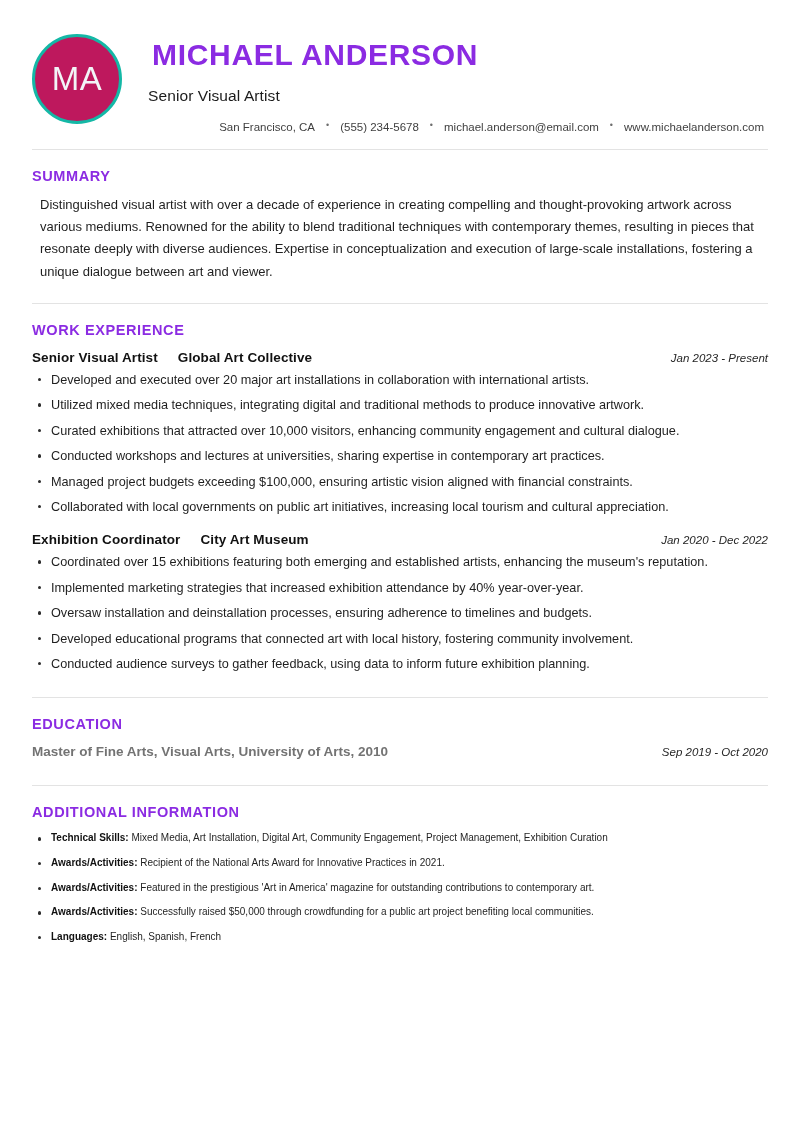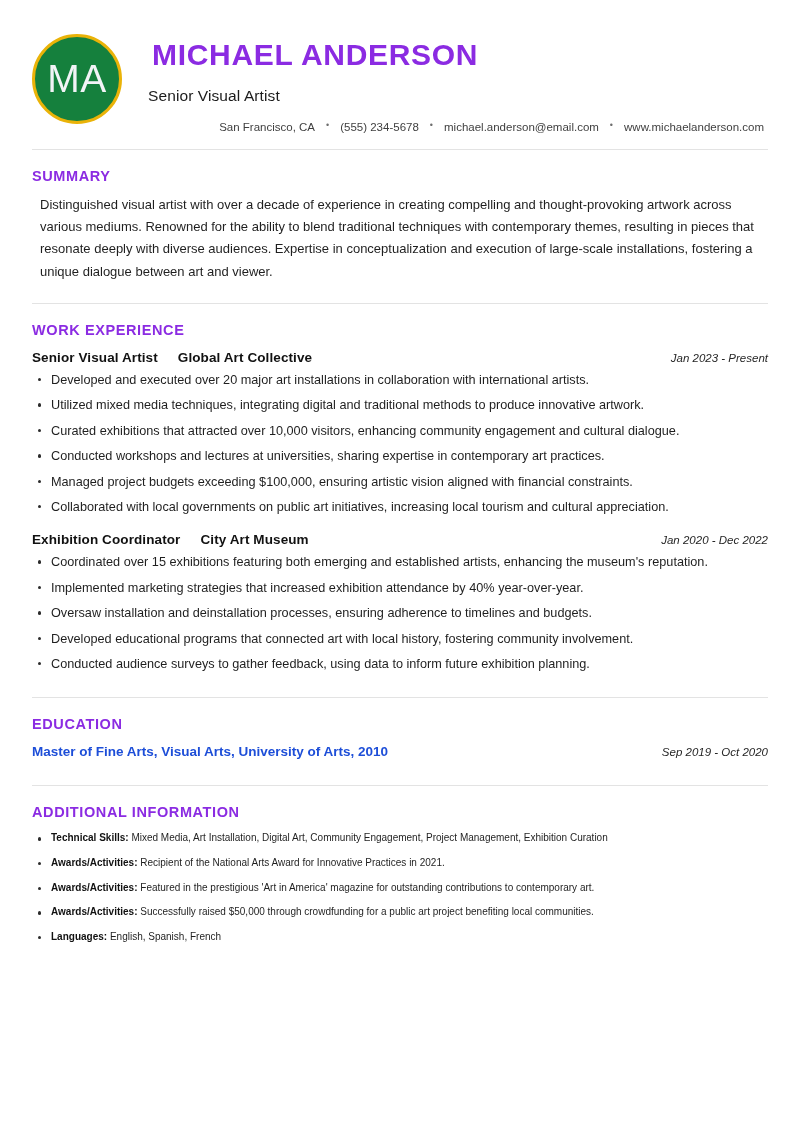--- a/index.html
+++ b/index.html
@@ -27,28 +27,28 @@
   .header {
     display: flex;
     align-items: flex-start;
     padding-top: 30px;
   }
   .avatar {
     flex: 0 0 auto;
     width: 90px;
     height: 90px;
     border-radius: 50%;
-    background: #15803d;
-    border: 3px solid #eab308;
+    background: #be185d;
+    border: 3px solid #14b8a6;
     box-sizing: border-box;
     display: flex;
     align-items: center;
     justify-content: center;
     color: #f2f4f7;
-    font-size: 39px;
+    font-size: 33px;
     font-weight: 400;
     letter-spacing: 0.5px;
     margin-top: 4px;
   }
   .header-text {
     flex: 1 1 auto;
     padding-left: 26px;
     min-width: 0;
   }
   .full-name {
@@ -169,21 +169,21 @@
   
   .edu-row {
     display: flex;
     align-items: baseline;
     justify-content: space-between;
     padding-top: 2px;
   }
   .edu-degree {
     font-size: 13.5px;
     font-weight: bold;
-    color: #1d4ed8;
+    color: #737373;
   }
   .edu-dates {
     font-size: 11.5px;
     font-style: italic;
     color: #262626;
     white-space: nowrap;
     padding-left: 16px;
   }
 
   

